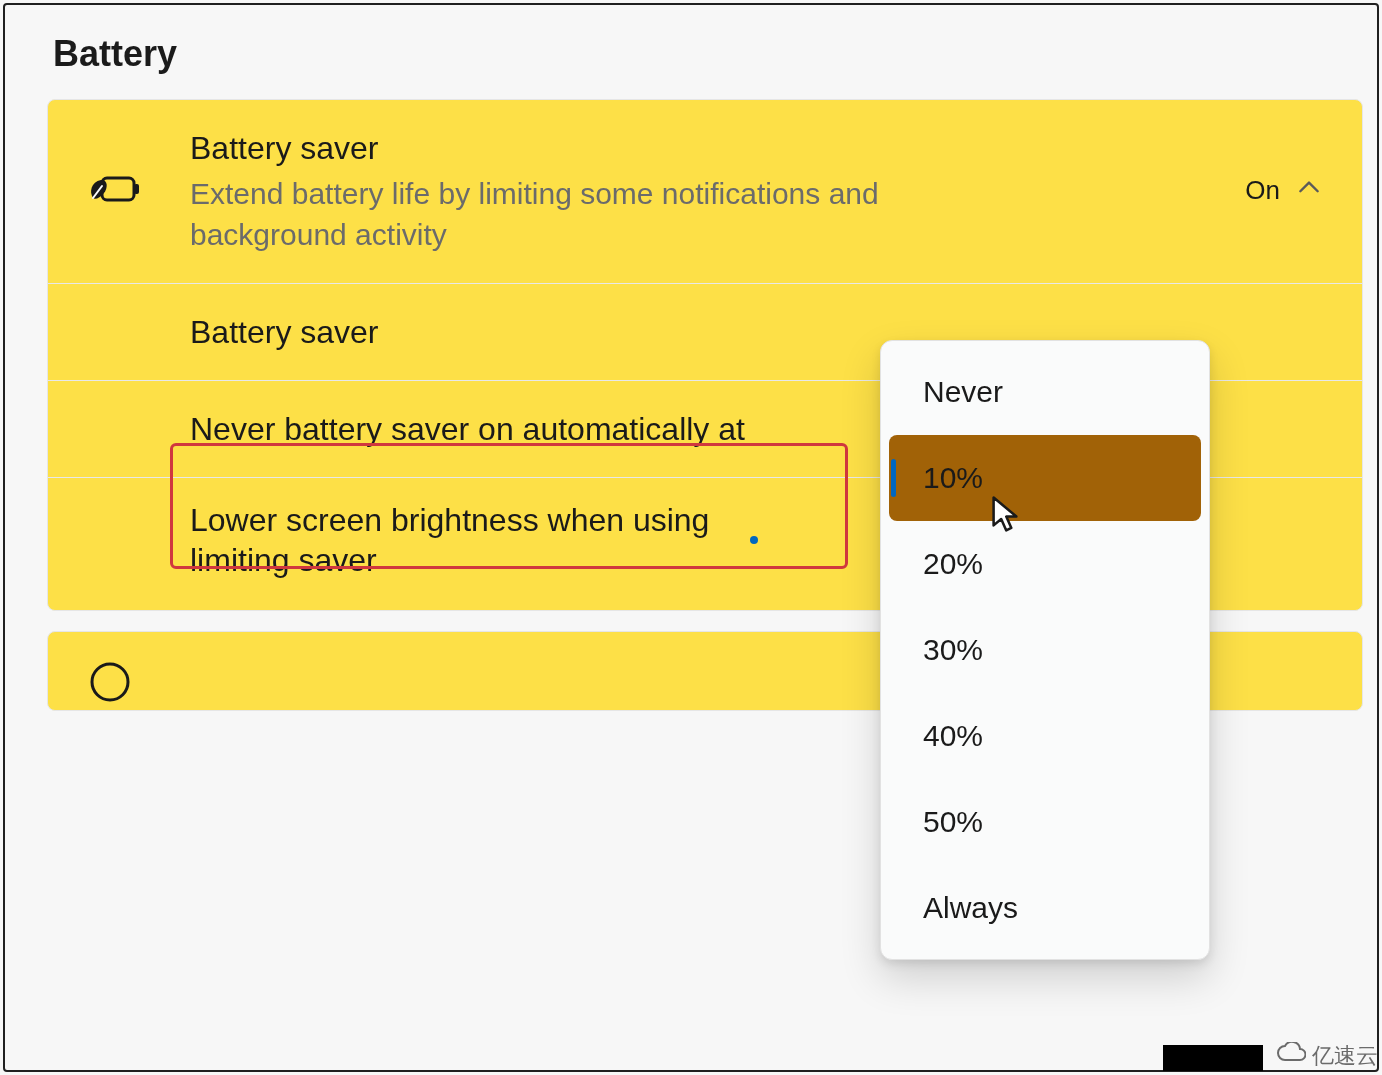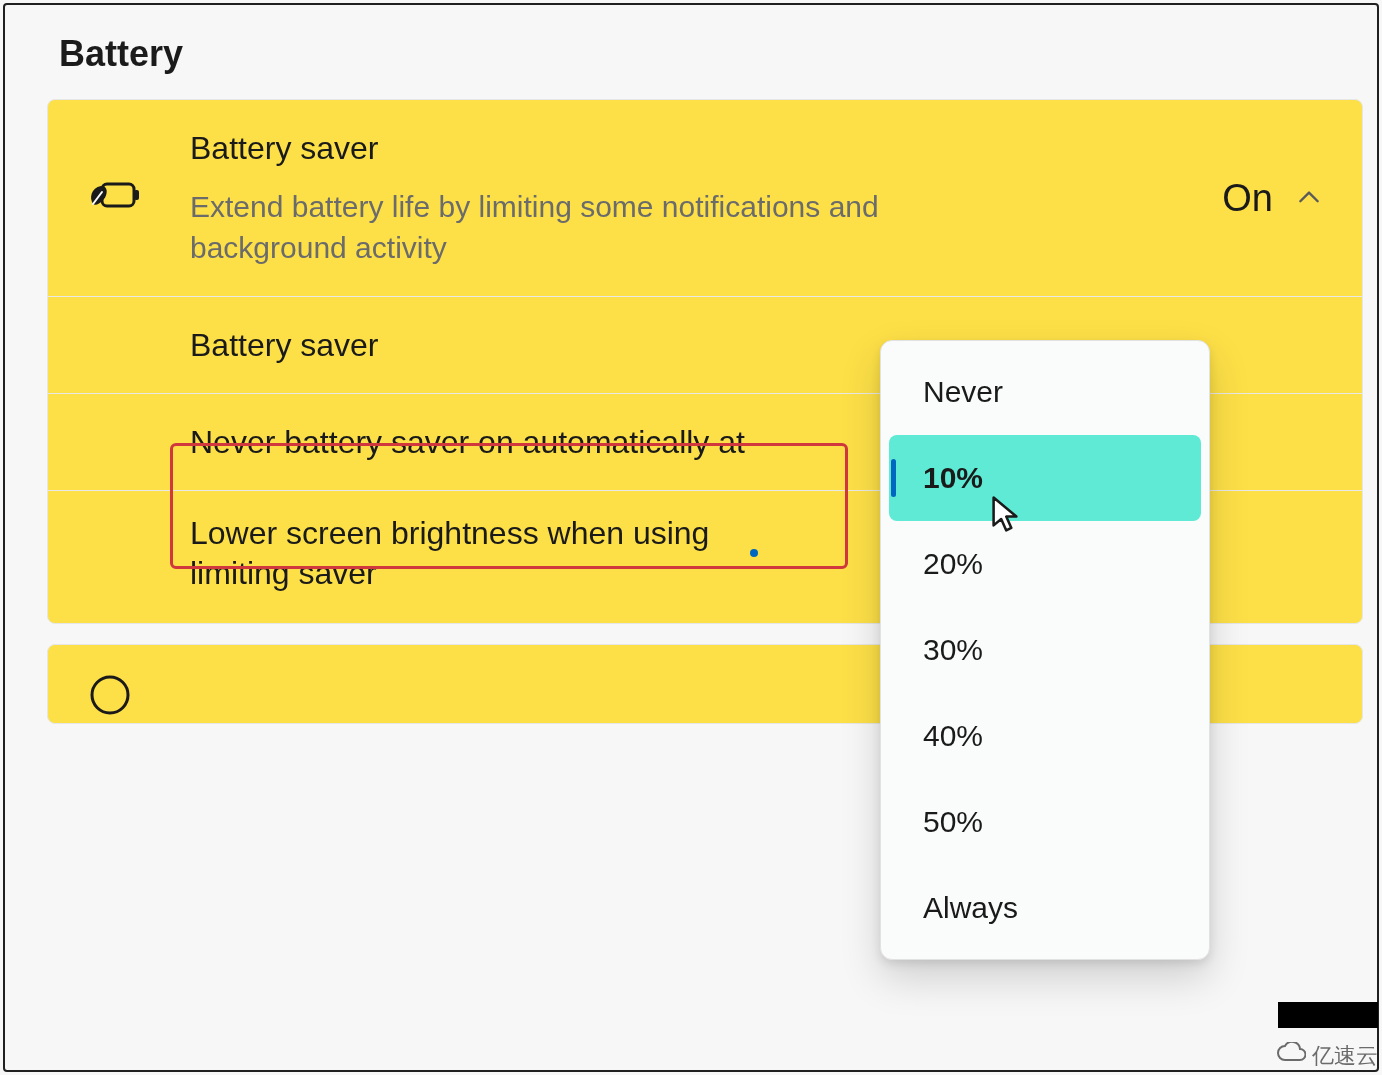--- a/index.html
+++ b/index.html
@@ -15,21 +15,21 @@
     position: absolute;
     left: 3px; top: 3px; right: 3px; bottom: 3px;
     background: #f7f7f7;
     border: 2px solid #202020;
     border-radius: 4px;
     padding: 14px 14px 0 42px;
   }
   .section-title {
     font-size: 36px;
     font-weight: 700;
-    margin: 14px 0 24px 12px;
+    margin: 14px 0 24px 6px;
     color: #1b1b1b;
   }
   .card {
     background: #fde047;
     border: 1px solid #e6e6e6;
     border-radius: 8px;
     margin-bottom: 20px;
   }
   .row {
     display: flex;
@@ -54,28 +54,28 @@
     font-size: 32px;
     font-weight: 400;
     color: #1a1a1a;
     line-height: 1.25;
   }
   .row-desc {
     font-size: 30px;
     font-weight: 400;
     color: #6b6b6b;
     line-height: 1.35;
-    margin-top: 19px;
+    margin-top: 6px;
     max-width: 760px;
   }
   .right-col {
     display: flex;
-    gap: 23px;
+    gap: 16px;
     flex-shrink: 0;
-    font-size: 38px;
+    font-size: 26px;
     color: #1a1a1a;
   }
   .chev { color: #5a5a5a; }
   .subrows .row {
     padding-left: 142px;
     padding-right: 40px;
   }
   .highlight-box {
     position: absolute;
     border: 3px solid #d0383e;
@@ -96,22 +96,21 @@
     z-index: 50;
   }
   .dd-item {
     position: relative;
     font-size: 30px;
     padding: 26px 22px 26px 34px;
     border-radius: 8px;
     color: #1a1a1a;
   }
   .dd-item.selected {
-    background: #5eead4;
-    font-weight: bold;
+    background: #a16207;
   }
   .dd-item.selected::before {
     content: "";
     position: absolute;
     left: 2px;
     top: 24px;
     bottom: 24px;
     width: 5px;
     border-radius: 3px;
     background: #0067c0;
@@ -121,21 +120,21 @@
     position: absolute;
     z-index: 100;
     pointer-events:none;
   }
   
   .watermark {
     position: absolute;
     right: 4px;
     bottom: 4px;
     display: flex;
-    flex-direction: column;
+    flex-direction: row;
     align-items: flex-end;
     gap: 13px;
     z-index: 200;
   }
   .wm-bar {
     width: 100px; height: 26px; background:#000;
   }
   .wm-text {
     font-size: 22px;
     color: #6b6b6b;

